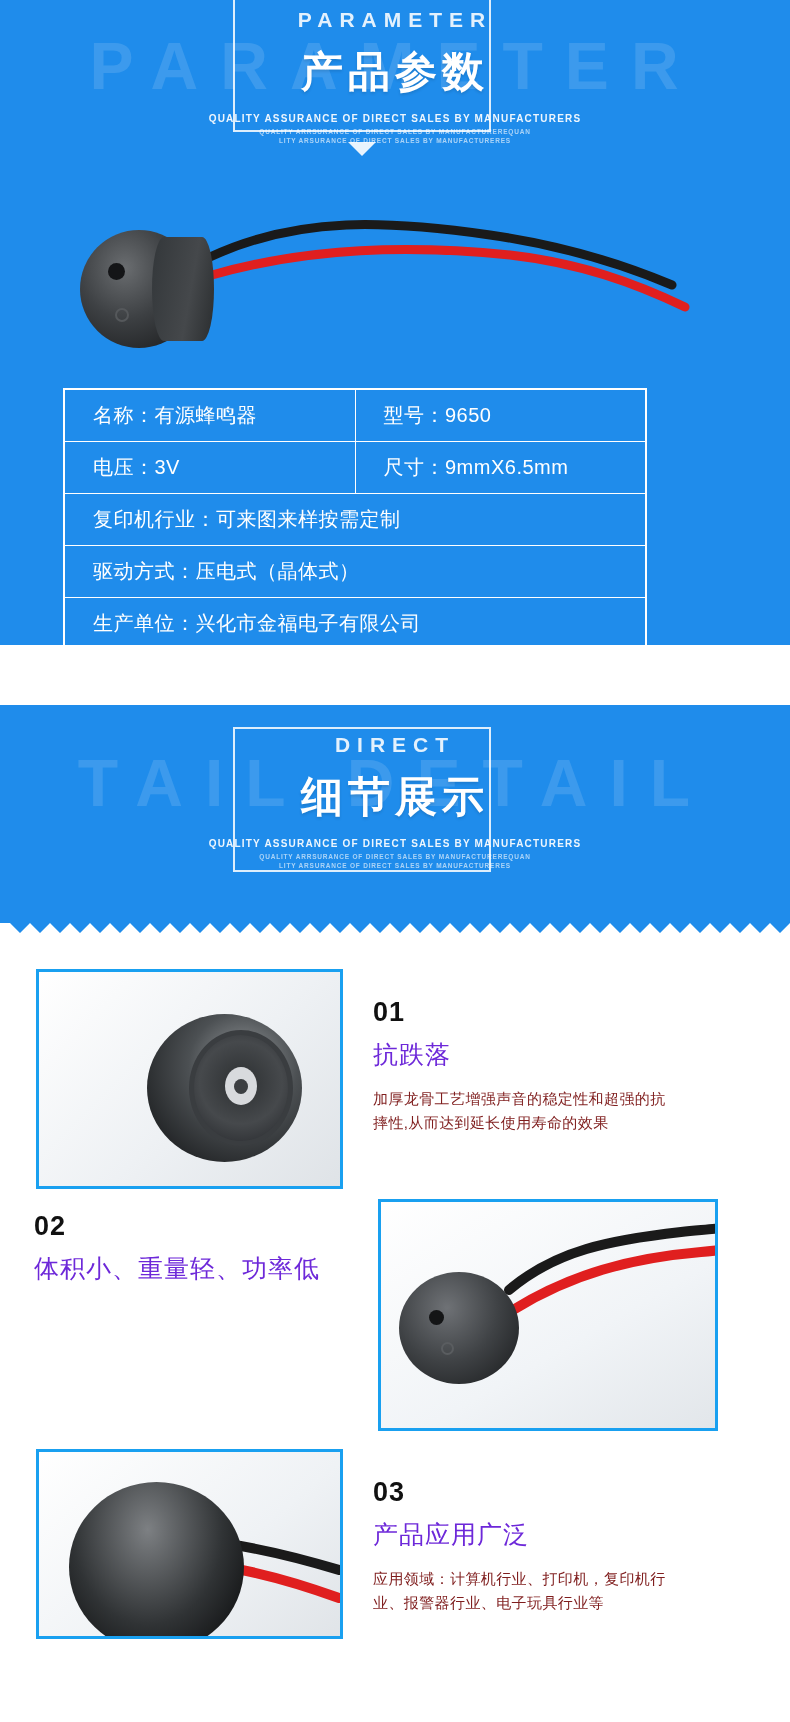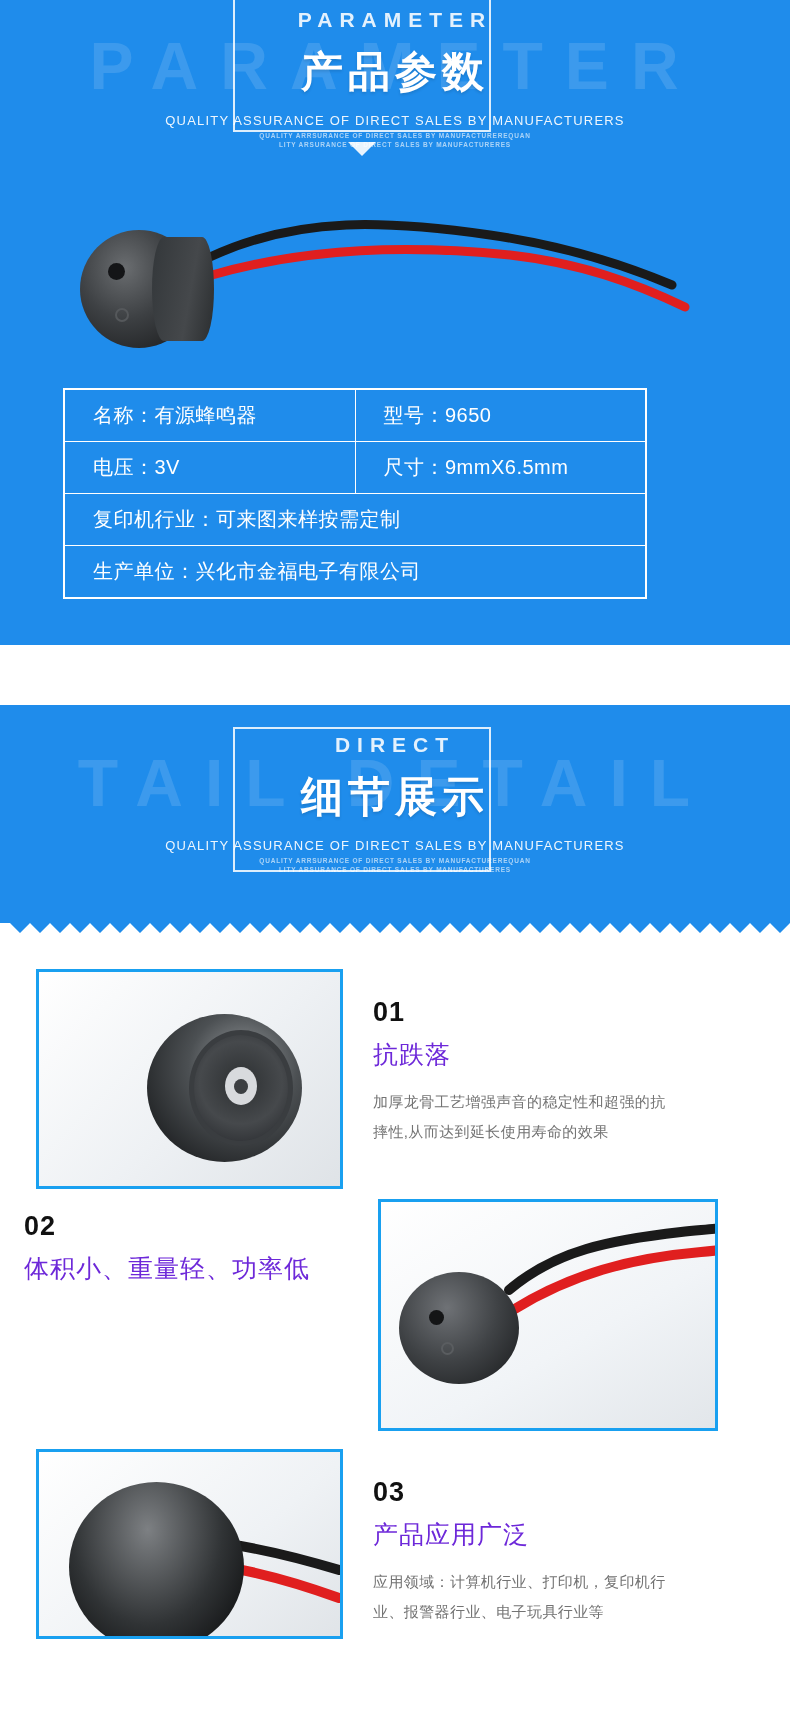--- a/index.html
+++ b/index.html
@@ -61,24 +61,24 @@
   }
   .hdr-cn {
     font-size: 42px;
     font-weight: bold;
     color: #ffffff;
     letter-spacing: 5px;
     margin-top: 12px;
     text-shadow: 0 2px 3px rgba(0,0,0,0.12);
   }
   .hdr-sub1 {
-    font-size: 13px;
+    font-size: 10px;
     letter-spacing: 1.2px;
     color: rgba(255,255,255,0.92);
-    font-weight: normal;
+    font-weight: bold;
     margin-top: 13px;
   }
   .hdr-sub2 {
     font-size: 6.5px;
     letter-spacing: 0.8px;
     color: rgba(255,255,255,0.62);
     font-weight: bold;
     margin-top: 4px;
   }
   .hdr-sub3 {
@@ -219,22 +219,22 @@
     letter-spacing: 1px;
   }
   .feat-title {
     font-size: 25px;
     color: #6d28d9;
     margin-top: 10px;
     letter-spacing: 1px;
   }
   .feat-desc {
     font-size: 15px;
-    color: #737373;
-    line-height: 30px;
+    color: #7f1d1d;
+    line-height: 24px;
     margin-top: 16px;
     letter-spacing: 0.4px;
   }
 
   
   .p2-body {
     position: absolute;
     left: 108px;
     top: 42px;
     width: 155px;
@@ -343,20 +343,23 @@
         <td style="width:50%">型号：9650</td>
       </tr>
       <tr>
         <td>电压：3V</td>
         <td>尺寸：9mmX6.5mm</td>
       </tr>
       <tr>
         <td colspan="2">复印机行业：可来图来样按需定制</td>
       </tr>
       <tr>
+        <td colspan="2">驱动方式：压电式（晶体式）</td>
+      </tr>
+      <tr>
         <td colspan="2">生产单位：兴化市金福电子有限公司</td>
       </tr>
     </tbody>
       </table>
   </section>
 
   <div class="sec-gap"></div>
 
   <section class="sec-details-hdr">
     <div class="ghost-text" style="top:40px">TAIL DETAIL</div>
@@ -383,21 +386,21 @@
         <div class="p2-center"></div>
       </div>
       <div style="position:absolute; left:373px; top:38px; width:300px;">
         <div class="feat-num">01</div>
         <div class="feat-title">抗跌落</div>
         <div class="feat-desc">加厚龙骨工艺增强声音的稳定性和超强的抗摔性,从而达到延长使用寿命的效果</div>
       </div>
     </div>
 
     <div class="feat-row" style="height:240px">
-      <div style="position:absolute; left:24px; top:12px; width:330px;">
+      <div style="position:absolute; left:34px; top:12px; width:330px;">
         <div class="feat-num">02</div>
         <div class="feat-title">体积小、重量轻、功率低</div>
       </div>
       <div class="photo-frame" style="left:378px; top:0px; width:340px; height:232px;">
         <div style="position:absolute;inset:0;background:linear-gradient(150deg,#ffffff 0%,#f1f4f7 60%,#e2e6ea 100%);"></div>
         <svg style="position:absolute;left:0;top:0" width="340" height="232" viewBox="0 0 340 232">
           <path d="M128,88 C175,48 230,38 300,30 C320,28 334,27 340,26" stroke="#1a1a1a" stroke-width="10" fill="none" stroke-linecap="round"></path>
           <path d="M132,108 C190,72 250,56 320,50 C332,49 338,48 340,48" stroke="#e01f1f" stroke-width="10" fill="none" stroke-linecap="round"></path>
         </svg>
         <div class="p3-body"></div>

